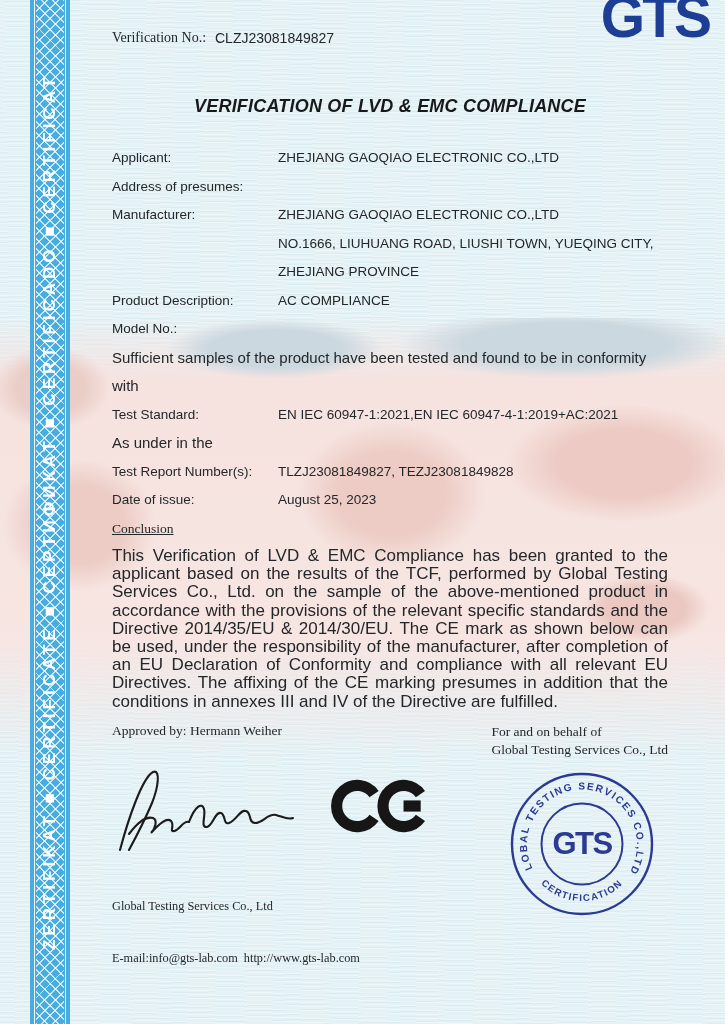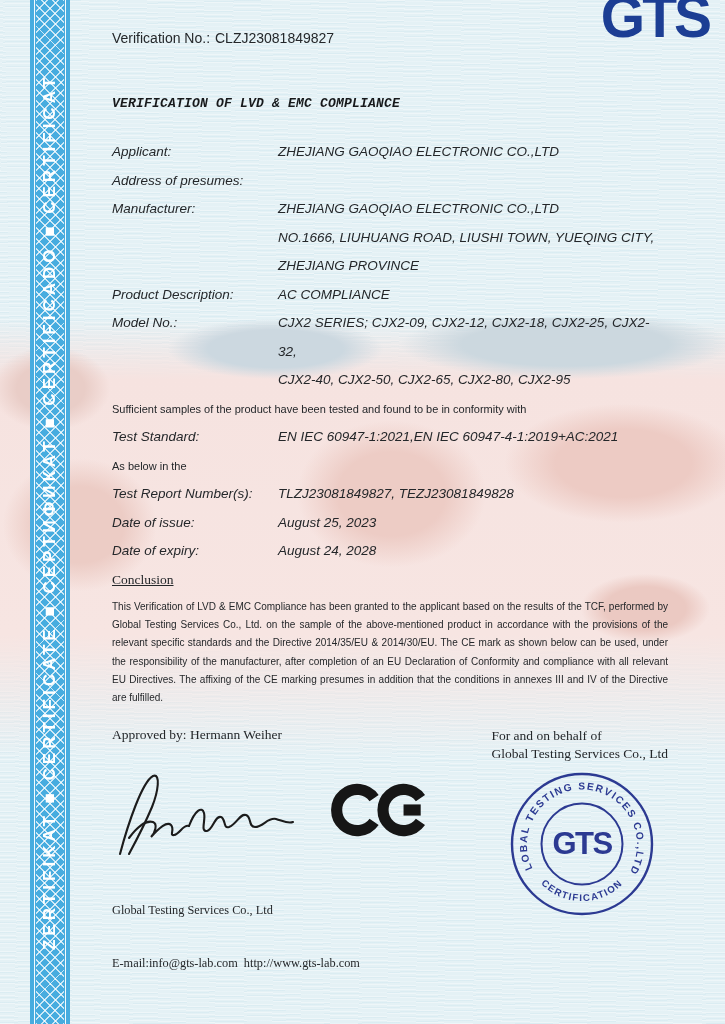--- a/index.html
+++ b/index.html
@@ -44,39 +44,39 @@
   .ribbon-text {
     position:absolute; left:50%; top:50%;
     transform:translate(-50%,-50%) rotate(-90deg);
     white-space:nowrap; color:#fff; font-weight:bold; font-size:17px; letter-spacing:4px;
     z-index:4;
   }
 
   .content { position:absolute; left:112px; width:556px; top:30px; z-index:2; color:#24272a; }
 
   .verify-row { display:flex; font-size:14px; }
-  .verify-row .v-label { width:103px; }
+  .verify-row .v-label { width:103px;font-family:Liberation Serif, serif; }
 
   .gts-logo {
     position:absolute; right:16px; top:-12px; z-index:2;
     font-weight:bold; font-size:57px; letter-spacing:-3px; color:#1c3e94;
     transform:scaleY(1.04); line-height:1;
   }
 
-  .cert-title { margin-top:50px; font-size:13px; font-weight:bold; font-style:italic; letter-spacing:.2px; color:#17191b;font-family:Liberation Mono, monospace; }
+  .cert-title { margin-top:50px; text-align:center; font-size:18px; font-weight:bold; font-style:italic; letter-spacing:.2px; color:#17191b; }
 
   .fields { margin-top:27px; font-size:13.5px; line-height:28.5px; }
-  .f-row { display:grid; grid-template-columns:166px 1fr;font-style:italic; }
+  .f-row { display:grid; grid-template-columns:166px 1fr; }
   .f-value { white-space:pre-line; }
-  .statement { font-size:11px; line-height:28.5px; }
+  .statement { font-size:15px; line-height:28.5px; }
   .conclusion-h { font-size:13.5px; line-height:28.5px; text-decoration:underline;font-family:Liberation Serif, serif; }
 
-  .conclusion-p { margin-top:4px; font-size:10px; line-height:18.2px; text-align:justify; }
-
-  .approval-row { margin-top:20px; display:flex; justify-content:space-between; align-items:flex-start; }
+  .conclusion-p { margin-top:4px; font-size:17px; line-height:18.2px; text-align:justify; }
+
+  .approval-row { margin-top:12px; display:flex; justify-content:space-between; align-items:flex-start; }
   .approved-by { font-family:"Liberation Serif", serif; font-size:13.5px; }
   .behalf { font-family:"Liberation Serif", serif; font-size:13.5px; line-height:18px; }
 
   .sig-row { margin-top:2px; display:flex; align-items:center; height:94px; }
   .ce-wrap { margin-left:30px; }
 
   .footer-lines { margin-top:8px; font-family:"Liberation Serif", serif; font-size:12.3px; line-height:17.5px; white-space:pre-wrap; }
 
   .stamp { position:absolute; left:507px; top:769px; z-index:2; }
 </style>
@@ -115,44 +115,38 @@
         <span class="f-value">ZHEJIANG GAOQIAO ELECTRONIC CO.,LTD
 NO.1666, LIUHUANG ROAD, LIUSHI TOWN, YUEQING CITY,
 ZHEJIANG PROVINCE</span>
       </div>
       <div class="f-row">
         <span class="f-label">Product Description:</span>
         <span class="f-value">AC COMPLIANCE</span>
       </div>
       <div class="f-row">
         <span class="f-label">Model No.:</span>
-        <span class="f-value">CJX2 SERIES; CJX2-09, CJX2-12, CJX2-18, CJX2-25, CJX2-32,
-CJX2-40, CJX2-50, CJX2-65, CJX2-80, CJX2-95</span>
       </div>
 
       <div class="statement">Sufficient samples of the product have been tested and found to be in conformity with</div>
 
       <div class="f-row">
         <span class="f-label">Test Standard:</span>
         <span class="f-value">EN IEC 60947-1:2021,EN IEC 60947-4-1:2019+AC:2021</span>
       </div>
 
-      <div class="statement">As below in the</div>
+      <div class="statement">As under in the</div>
 
       <div class="f-row">
         <span class="f-label">Test Report Number(s):</span>
         <span class="f-value">TLZJ23081849827, TEZJ23081849828</span>
       </div>
       <div class="f-row">
         <span class="f-label">Date of issue:</span>
         <span class="f-value">August 25, 2023</span>
-      </div>
-      <div class="f-row">
-        <span class="f-label">Date of expiry:</span>
-        <span class="f-value">August 24, 2028</span>
       </div>
 
       <div class="conclusion-h">Conclusion</div>
     </div>
 
     <div class="conclusion-p">This Verification of LVD &amp; EMC Compliance has been granted to the applicant based on the results of the TCF, performed by Global Testing Services Co., Ltd. on the sample of the above-mentioned product in accordance with the provisions of the relevant specific standards and the Directive 2014/35/EU &amp; 2014/30/EU. The CE mark as shown below can be used, under the responsibility of the manufacturer, after completion of an EU Declaration of Conformity and compliance with all relevant EU Directives. The affixing of the CE marking presumes in addition that the conditions in annexes III and IV of the Directive are fulfilled.</div>
 
     <div class="approval-row">
       <div class="approved-by">
         <span>Approved by:</span>

